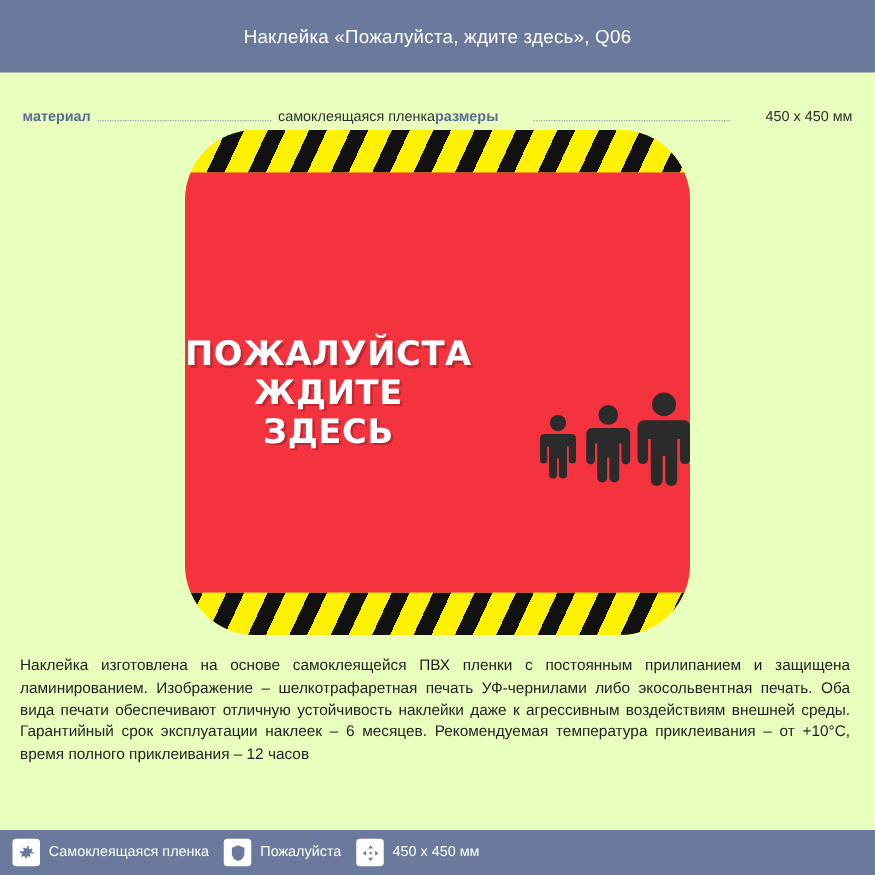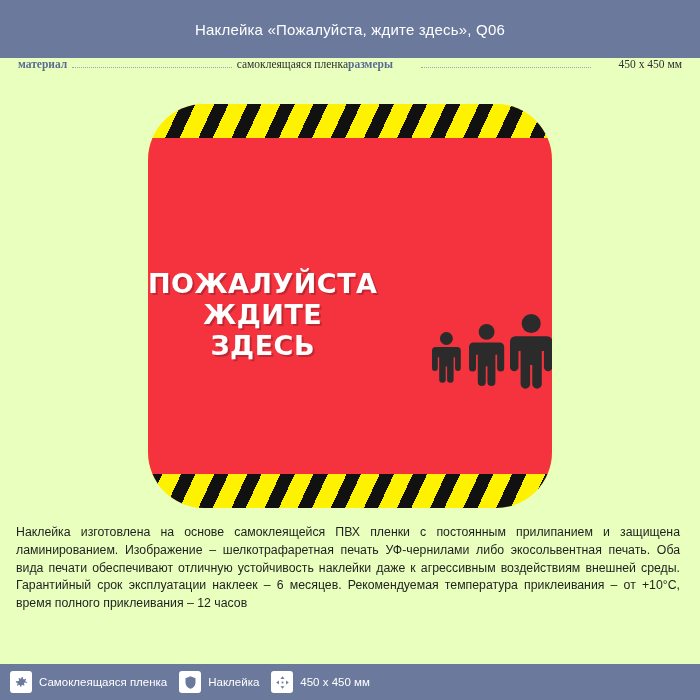--- a/index.html
+++ b/index.html
@@ -28,25 +28,24 @@
   }
   .header-title {
     font-size: 15px;
     letter-spacing: 0.2px;
   }
   
   .spec-strip {
     flex: 0 0 auto;
     height: 42px;
     display: flex;
-    align-items: flex-start;
+    align-items: flex-end;
     padding: 0 18px;
     font-size: 11.5px;
     color: #3c3c3c;
-    font-family: Liberation Serif, serif;
   }
   .spec-item {
     display: flex;
     align-items: baseline;
     white-space: nowrap;
   }
   .spec-item.left { width: 330px; }
   .spec-item.right { flex: 1; gap: 23px; }
   .spec-label {
     color: #5a6b92;
@@ -252,21 +251,21 @@
       </span>
       <span>Самоклеящаяся пленка</span>
     </div>
 
     <div class="footer-item">
       <span class="footer-icon">
         <svg width="15" height="15" viewBox="0 0 24 24" fill="#6b7a9c">
           <path d="M12 2 4 5v7c0 5 3.4 8.8 8 10 4.6-1.2 8-5 8-10V5l-8-3z"></path>
         </svg>
       </span>
-      <span>Наклейка</span>
+      <span>Пожалуйста</span>
     </div>
 
     <div class="footer-item">
       <span class="footer-icon">
         <svg width="15" height="15" viewBox="0 0 24 24" fill="#6b7a9c">
           <path d="M12 2l3.2 4.2H8.8L12 2zm0 20l-3.2-4.2h6.4L12 22zM2 12l4.2-3.2v6.4L2 12zm20 0l-4.2 3.2V8.8L22 12z"></path>
           <rect x="10.6" y="10.6" width="2.8" height="2.8"></rect>
         </svg>
       </span>
       <span>450 x 450 мм</span>

